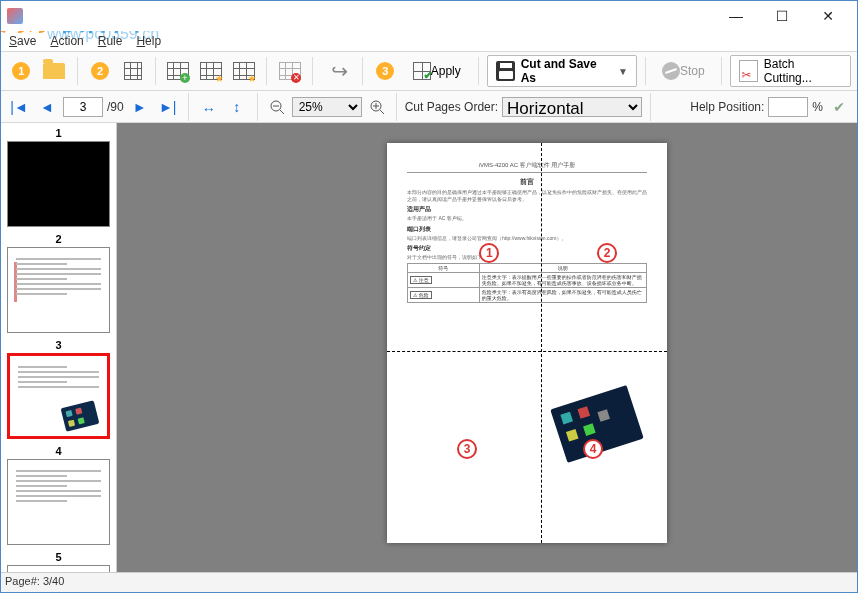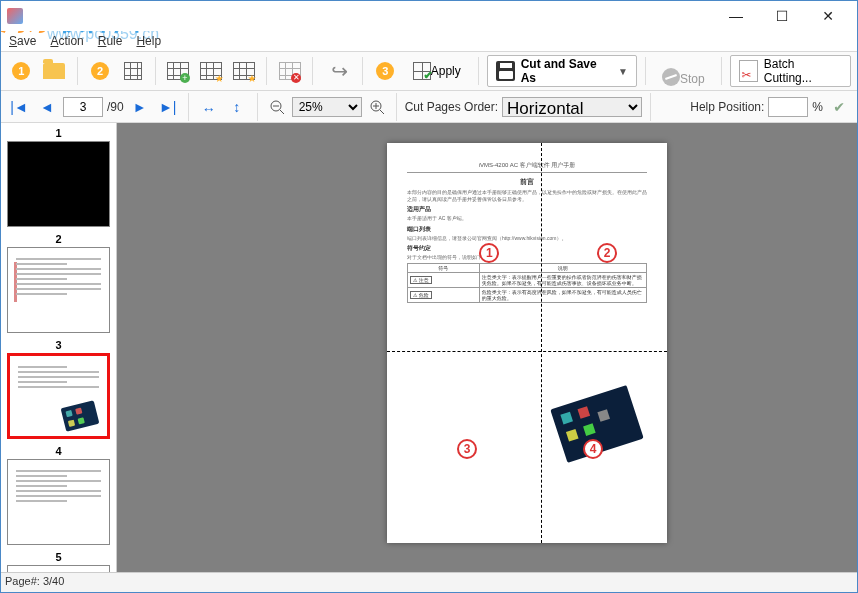--- a/index.html
+++ b/index.html
@@ -40,21 +40,21 @@
   linear-gradient(#666,#666) 0 8px/100% 1px no-repeat; position:relative; }
 .apply-ico::after{content:"✔";position:absolute;right:-3px;bottom:-3px;color:#2a9d3a;font-size:11px;font-weight:700;}
 .btn-apply { display:flex; align-items:center; height:30px; padding:0 8px; border:1px solid transparent; font-size:12px; border-radius:2px;}
 .save-ico { width:20px; height:20px; background:#333; position:relative; border-radius:2px;}
 .save-ico::before{content:"";position:absolute;top:2px;left:4px;width:12px;height:5px;background:#fff;}
 .save-ico::after{content:"";position:absolute;bottom:2px;left:3px;width:14px;height:8px;background:#fff;border-radius:1px;}
 .btn-cutsave { display:flex; align-items:center; gap:6px; height:32px; padding:0 8px; border:1px solid #bbb; font-size:12px; font-weight:700; background:#fff; border-radius:2px;}
 .btn-cutsave .arrow{font-size:10px;color:#555;margin-left:2px;}
 .stop-ico{width:18px;height:18px;border-radius:50%;background:#bbb;position:relative;}
 .stop-ico::after{content:"";position:absolute;top:8px;left:3px;width:12px;height:2px;background:#fff;transform:rotate(-20deg);}
-.btn-stop{display:flex;align-items:flex-end;gap:0;height:30px;padding:0 8px;color:#999;font-size:12px;}
+.btn-stop{display:flex;align-items:center;gap:0;height:30px;padding:0 8px;color:#999;font-size:12px;}
 .batch-ico{width:20px;height:22px;background:#fff;border:1px solid #aaa;position:relative;}
 .batch-ico::after{content:"✂";position:absolute;left:2px;bottom:-1px;color:#d33;font-size:12px;}
 .btn-batch{display:flex;align-items:center;gap:6px;height:32px;padding:0 8px;border:1px solid #bbb;font-size:12px;background:#fff;border-radius:2px;}
 
 .toolbar2{height:32px;border-bottom:1px solid #d8d8d8;display:flex;align-items:center;padding:0 6px;gap:4px;background:#fafafa;font-size:12px;}
 .nav-btn{width:24px;height:24px;display:flex;align-items:center;justify-content:center;color:#1a6bd8;font-size:14px;border:1px solid transparent;}
 .page-input{width:40px;height:20px;border:1px solid #aaa;text-align:center;font-size:12px;}
 .zoom-sel{height:20px;border:1px solid #aaa;font-size:12px;padding:0 2px;width:70px;}
 .order-sel{height:20px;border:1px solid #aaa;font-size:17px;width:140px;}
 .lp-input{width:40px;height:20px;border:1px solid #aaa;font-size:12px;text-align:right;padding-right:2px;}

